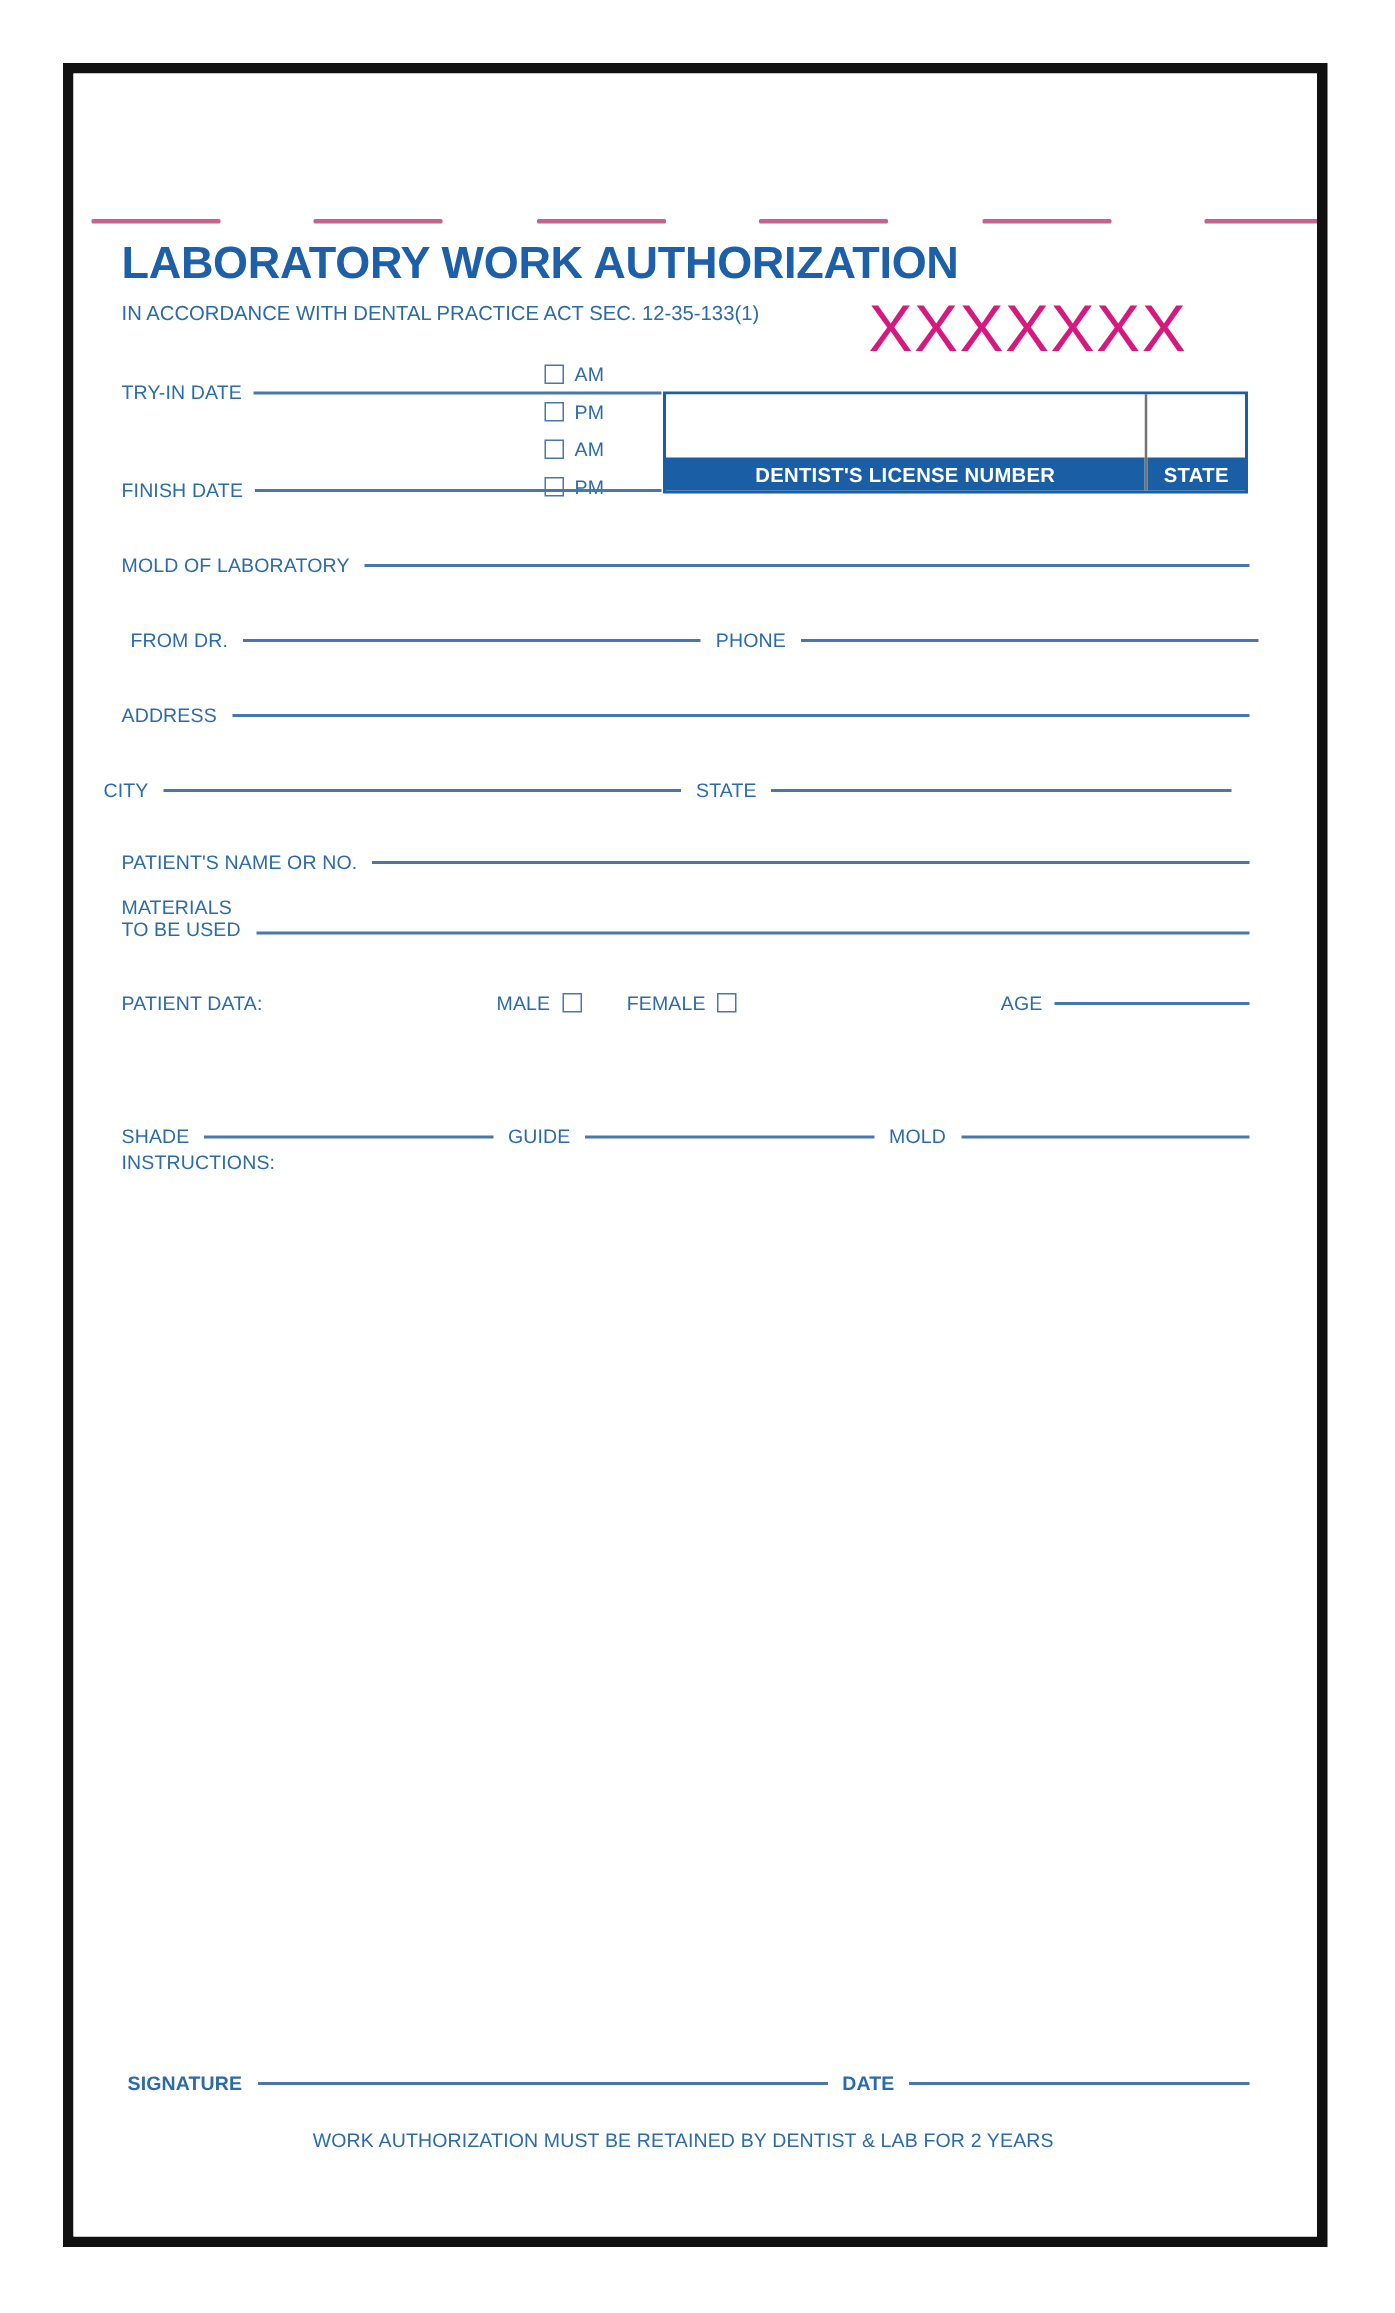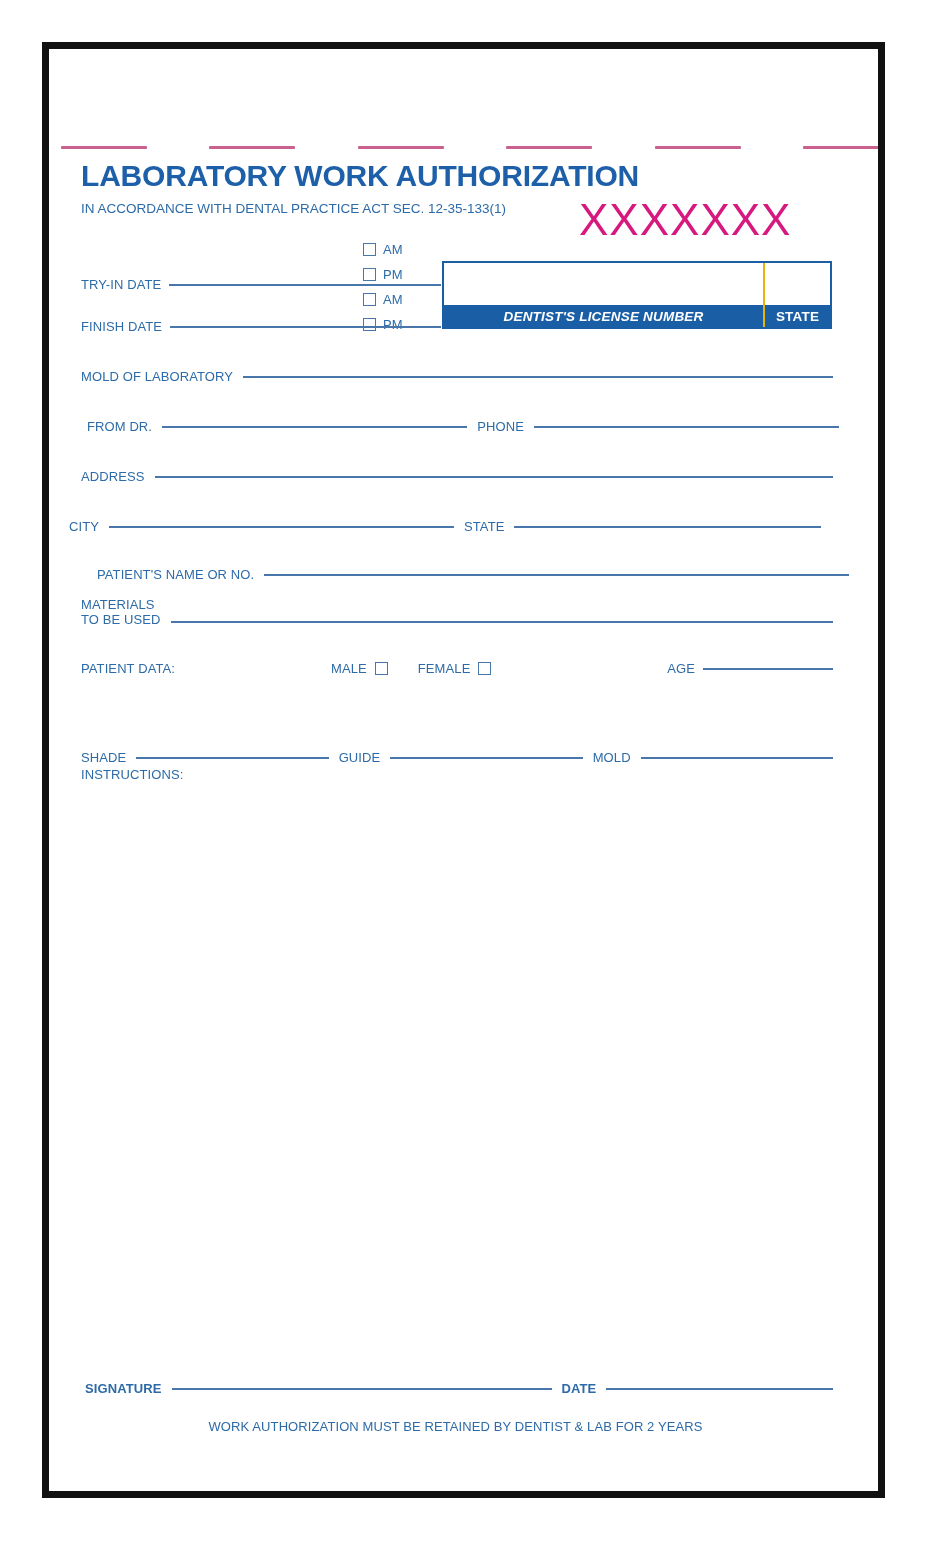--- a/index.html
+++ b/index.html
@@ -121,41 +121,41 @@
     gap: 7px;
   }
   .ampm-row .lbl { font-size: 13px; }
 
   .dateline {
     position: absolute;
     display: flex;
     align-items: center;
     gap: 8px;
   }
-  .dateline.tryin  { left: 32px; top: 228px; width: 360px; }
+  .dateline.tryin  { left: 32px; top: 205px; width: 360px; }
   .dateline.finish { left: 32px; top: 270px; width: 360px; }
   .dateline .rule { flex: 1 1 auto; }
 
   
   .license-box {
     position: absolute;
     left: 393px;
     top: 212px;
     width: 390px;
     height: 68px;
     box-sizing: border-box;
     border: 2px solid #1a5fa6;
     display: flex;
   }
   .license-col {
     display: flex;
     flex-direction: column;
     box-sizing: border-box;
   }
-  .license-col.num   { flex: 1 1 auto; border-right: 2px solid #eab308; font-style: italic; }
+  .license-col.num   { flex: 1 1 auto; border-right: 2px solid #737373; }
   .license-col.state { width: 65px; }
   .license-entry { flex: 1 1 auto; background: #ffffff; }
   .license-cap {
     height: 22px;
     background: #1a5fa6;
     color: #ffffff;
     font-size: 13.5px;
     font-weight: bold;
     display: flex;
     align-items: center;
@@ -171,21 +171,21 @@
     align-items: center;
     gap: 10px;
   }
   .frow .rule { flex: 1 1 auto; }
   .frow .seg-lbl { flex: 0 0 auto; }
 
   .r-lab    { left: 32px; top: 320px; width: 752px; }
   .r-fromdr { left: 38px; top: 370px; width: 752px; }
   .r-addr   { left: 32px; top: 420px; width: 752px; }
   .r-city   { left: 20px; top: 470px; width: 752px; }
-  .r-patname{ left: 48px; top: 518px; width: 752px; }
+  .r-patname{ left: 32px; top: 518px; width: 752px; }
   .r-shade  { left: 32px; top: 668px; width: 752px; margin-top: 33px; }
   .r-sign   { left: 36px; top: 1332px; width: 748px; font-weight: bold; }
 
   
   .rule-w110 { flex: 0 0 110px; }
   .rule-w130 { flex: 0 0 130px; }
   .rule-w295 { flex: 0 0 295px; }
 
   
   .r-materials {

